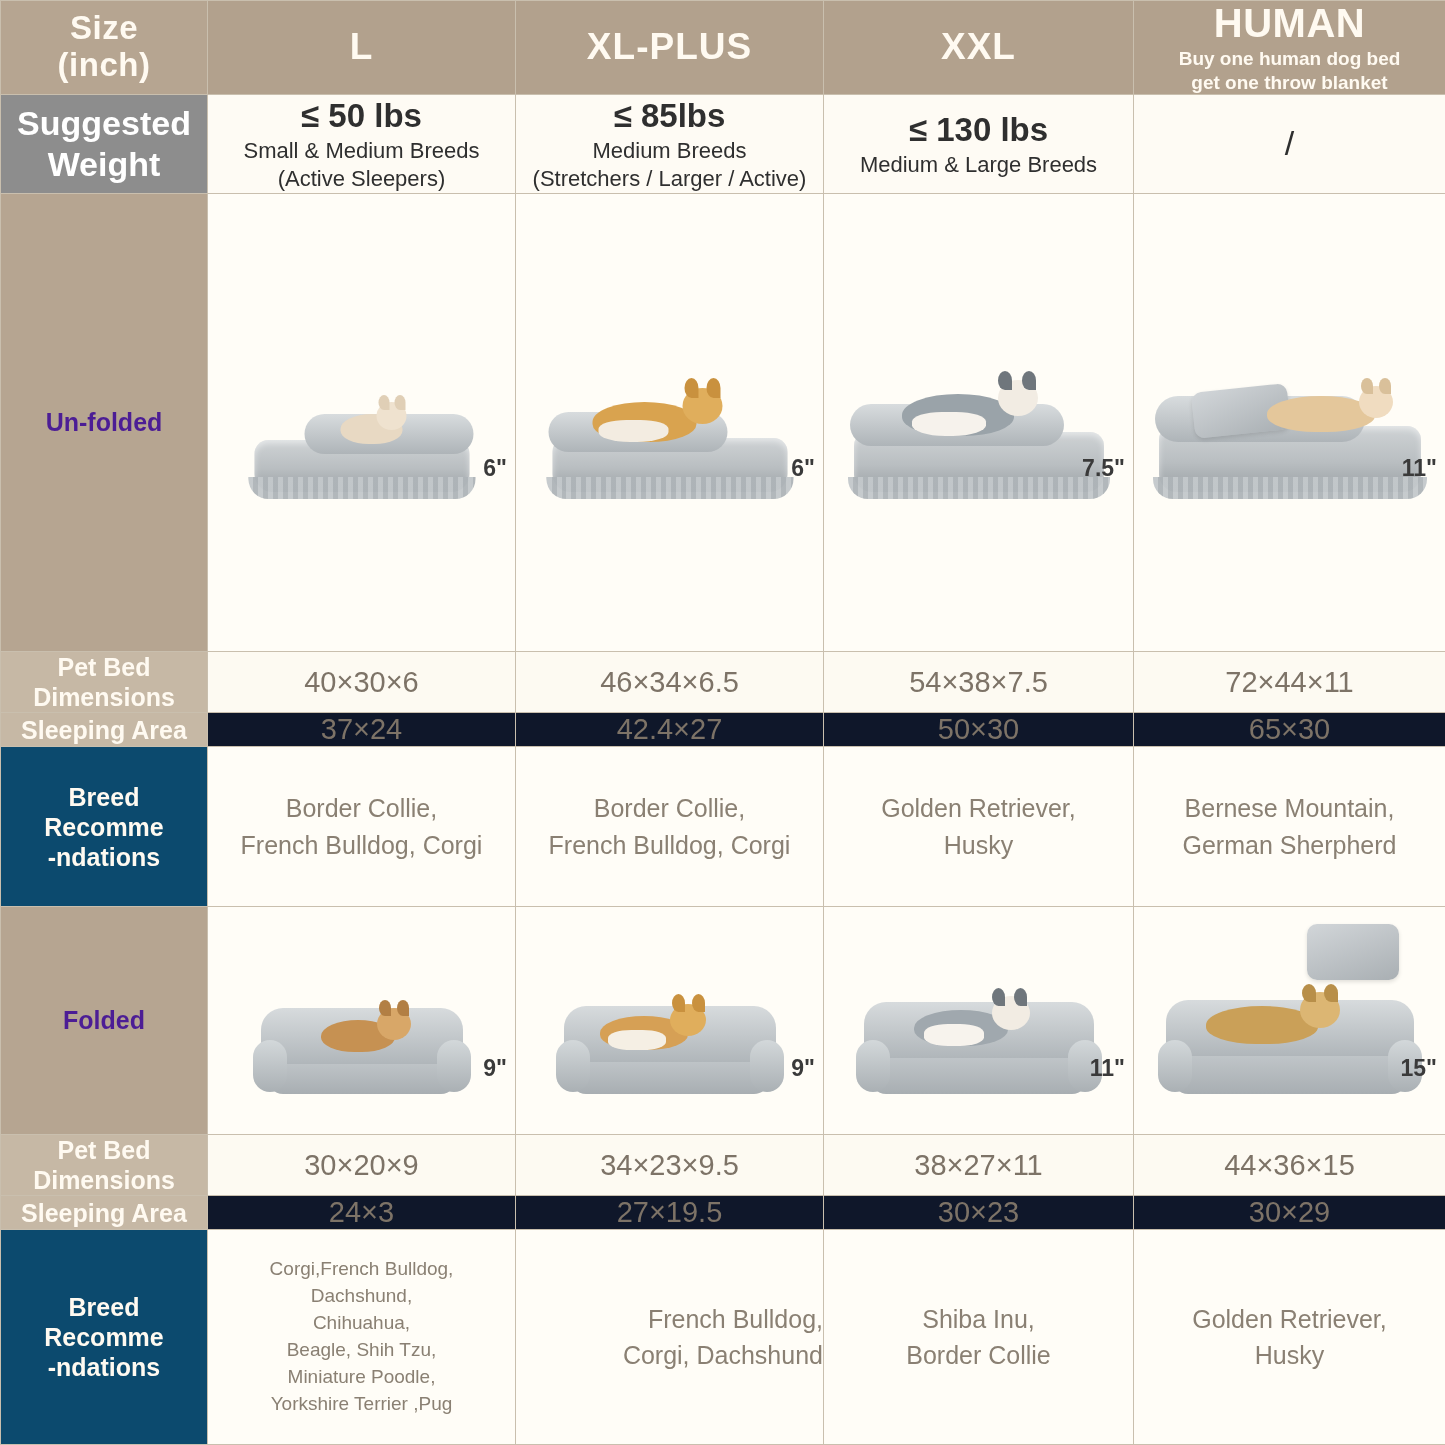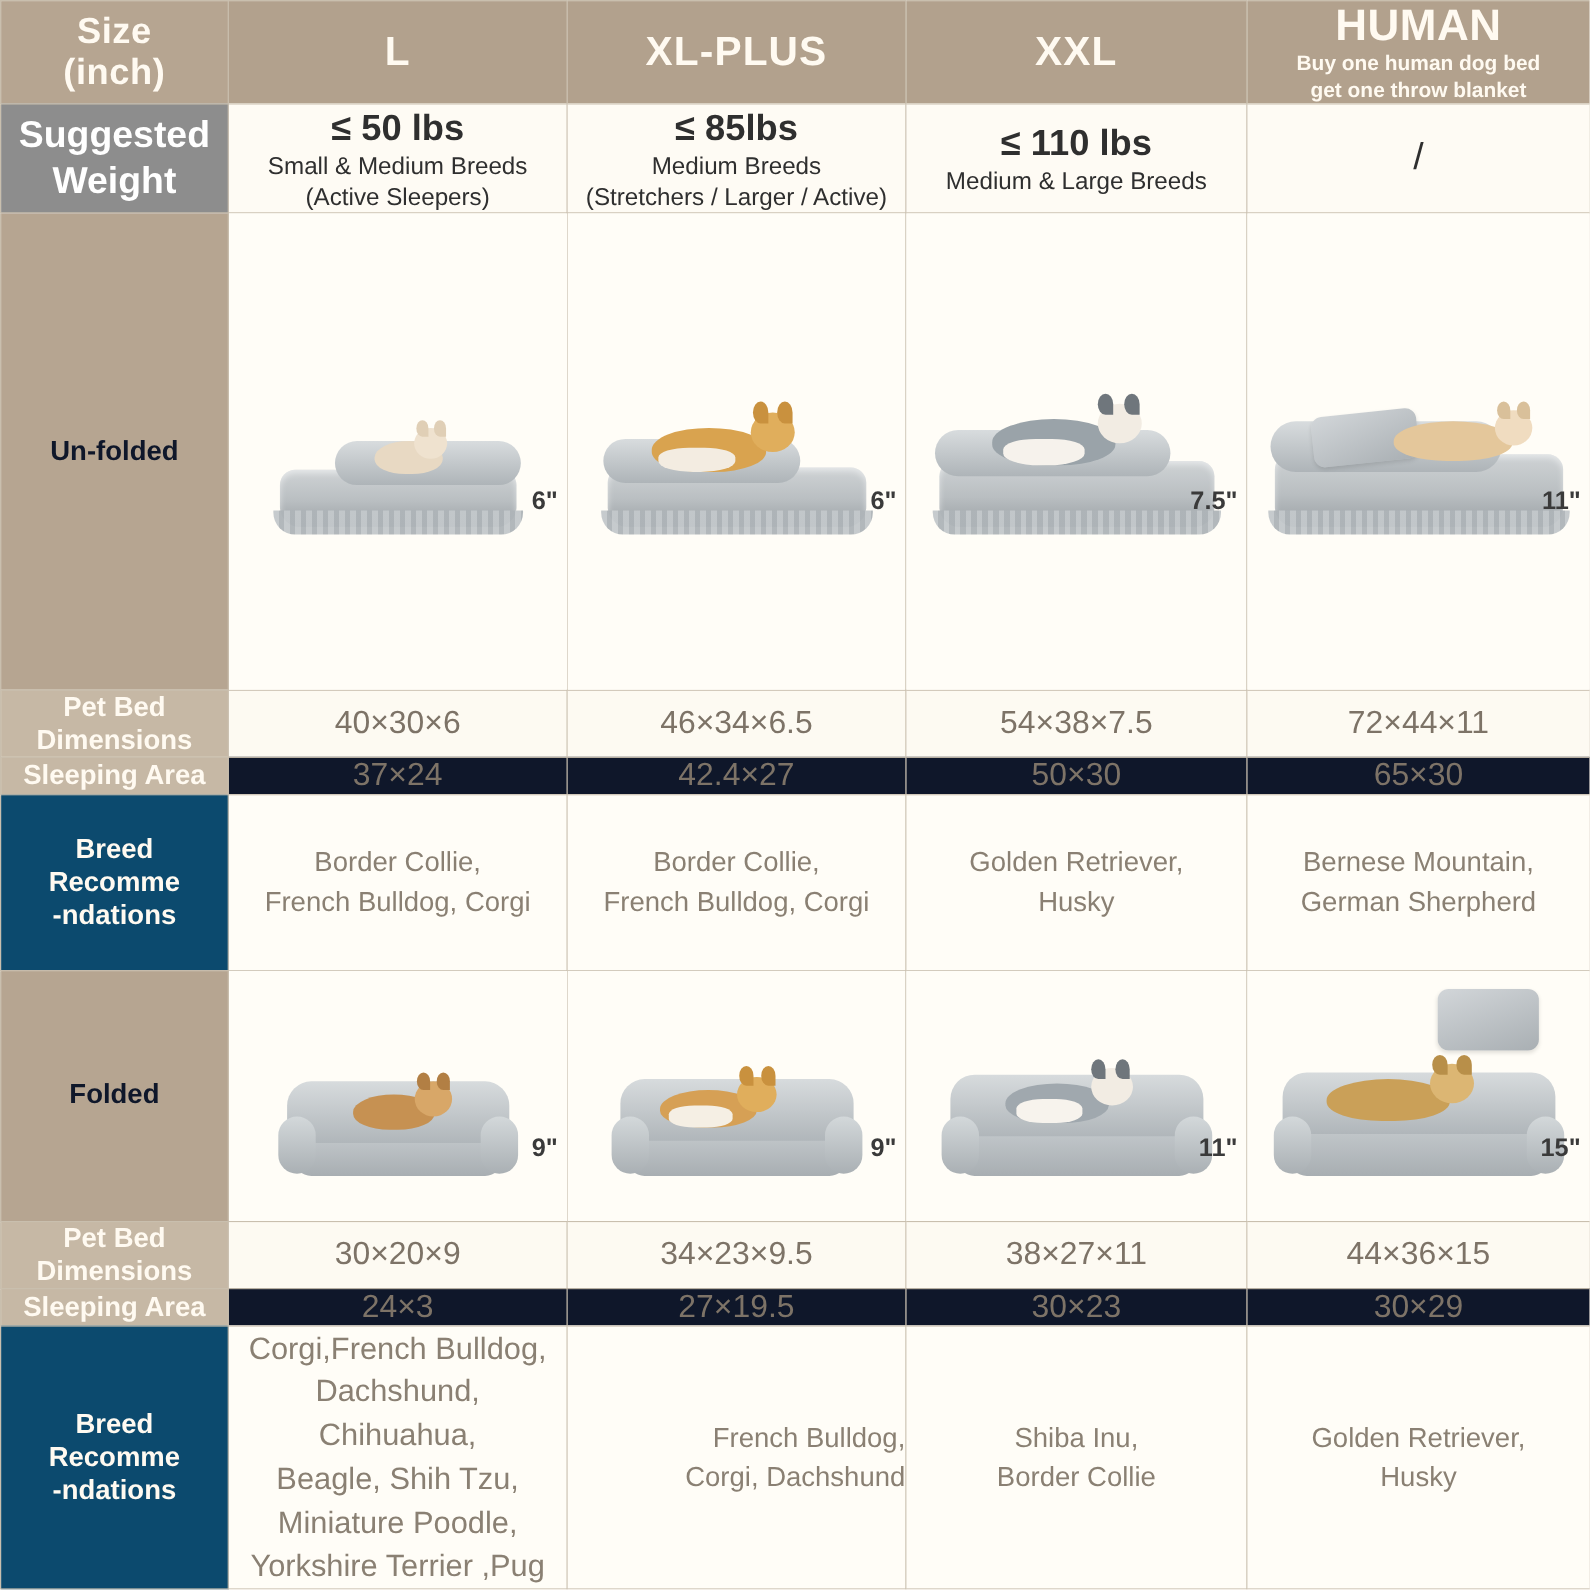--- a/index.html
+++ b/index.html
@@ -87,21 +87,21 @@
   .wt-cell .w3 {
     display:block;
     font-size: 22px;
     color: #2f2f2f;
   }
   .wt-cell.slash .w1 { font-size: 34px; font-weight: normal; }
 
   
   .row-label {
     background: #b6a591;
-    color: #0f172a;
+    color: #4c1d95;
     font-size: 25px;
     font-weight: bold;
     line-height: 1.18;
   }
   .img-cell {
     background: #fffdf7;
     position: relative;
     height: 100%;
   }
   .scene {
@@ -222,21 +222,21 @@
   }
   .val-cell.alt { background: #0f172a; }
   .breed-cell {
     background: #fffdf7;
     font-size: 25px;
     color: #8a8073;
     line-height: 1.45;
     padding: 12px 10px;
   }
   .breed-cell.small {
-    font-size: 28px;
+    font-size: 19px;
     line-height: 1.42;
   }
 </style>
 </head>
 <body>
 
 <table class="sizechart">
   <colgroup>
     <col class="c-label">
       <col class="c-l">
@@ -276,21 +276,21 @@
       <span class="w1">≤ 50 lbs</span>
       <span class="w2">Small &amp; Medium Breeds</span>
       <span class="w3">(Active Sleepers)</span>
     </td>
     <td class="wt-cell">
       <span class="w1">≤ 85lbs</span>
       <span class="w2">Medium Breeds</span>
       <span class="w3">(Stretchers / Larger / Active)</span>
     </td>
     <td class="wt-cell">
-      <span class="w1">≤ 110 lbs</span>
+      <span class="w1">≤ 130 lbs</span>
       <span class="w2">Medium &amp; Large Breeds</span>
     </td>
     <td class="wt-cell slash">
       <span class="w1">/</span>
     </td>
   </tr>
 
   <tr style="height:240px;">
     <td class="row-label">Un-folded</td>
 

